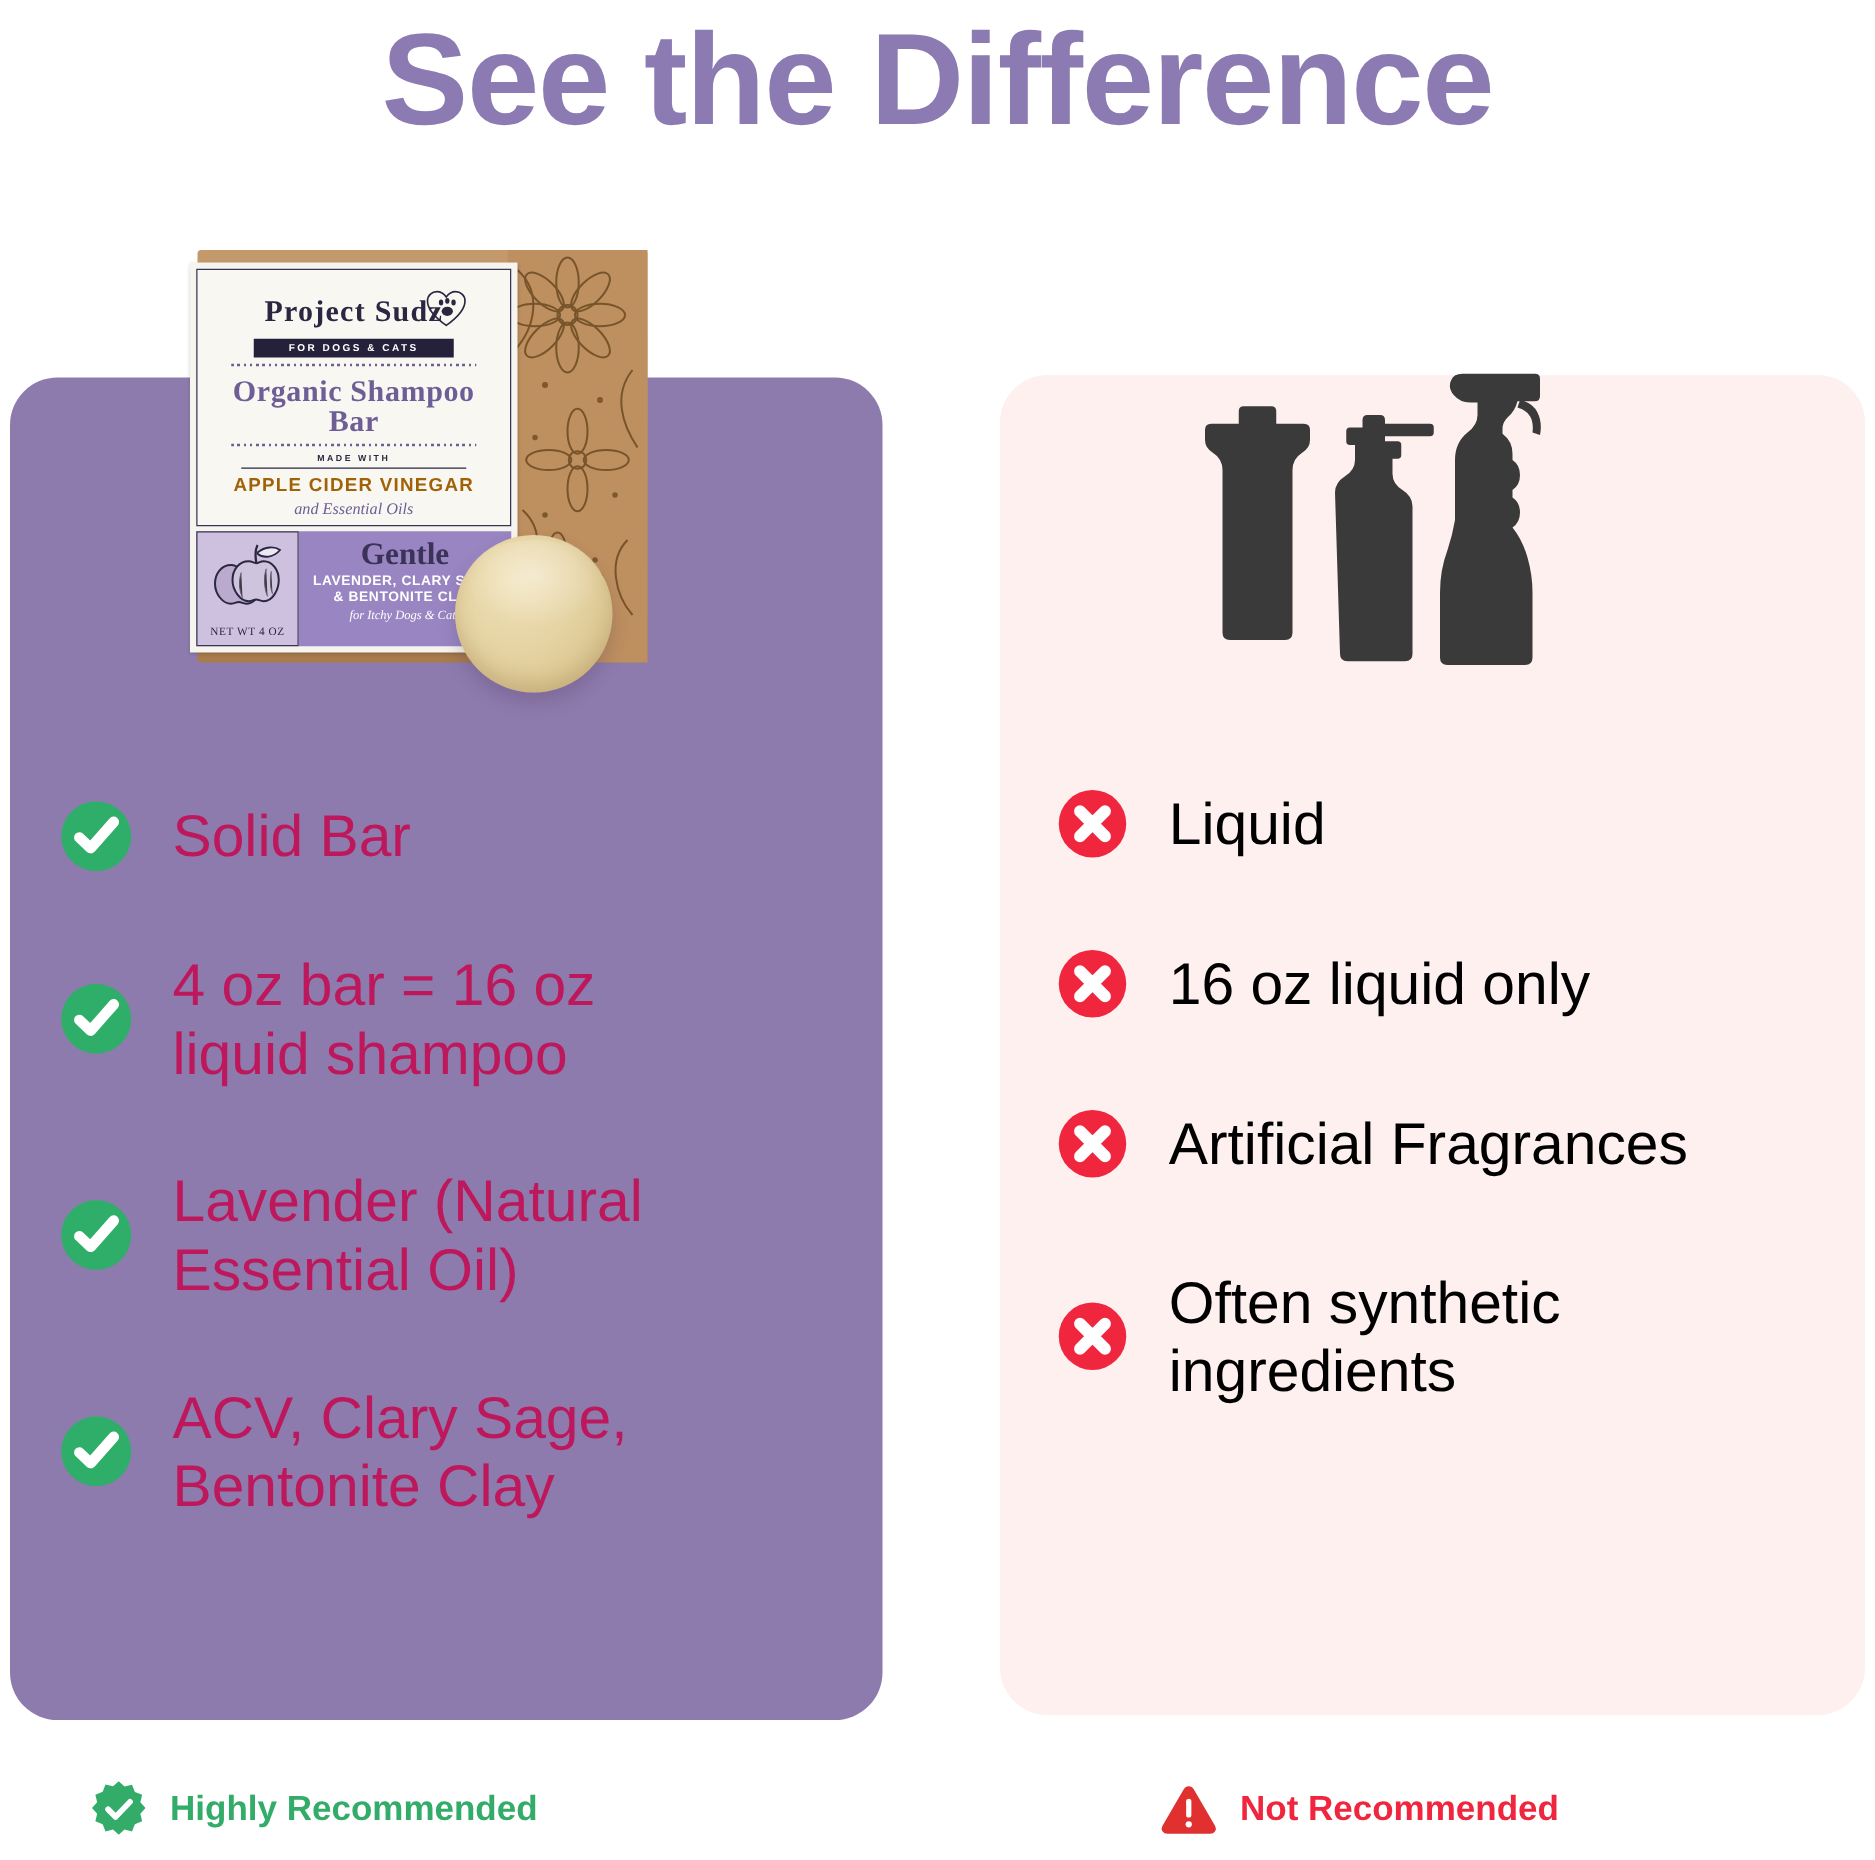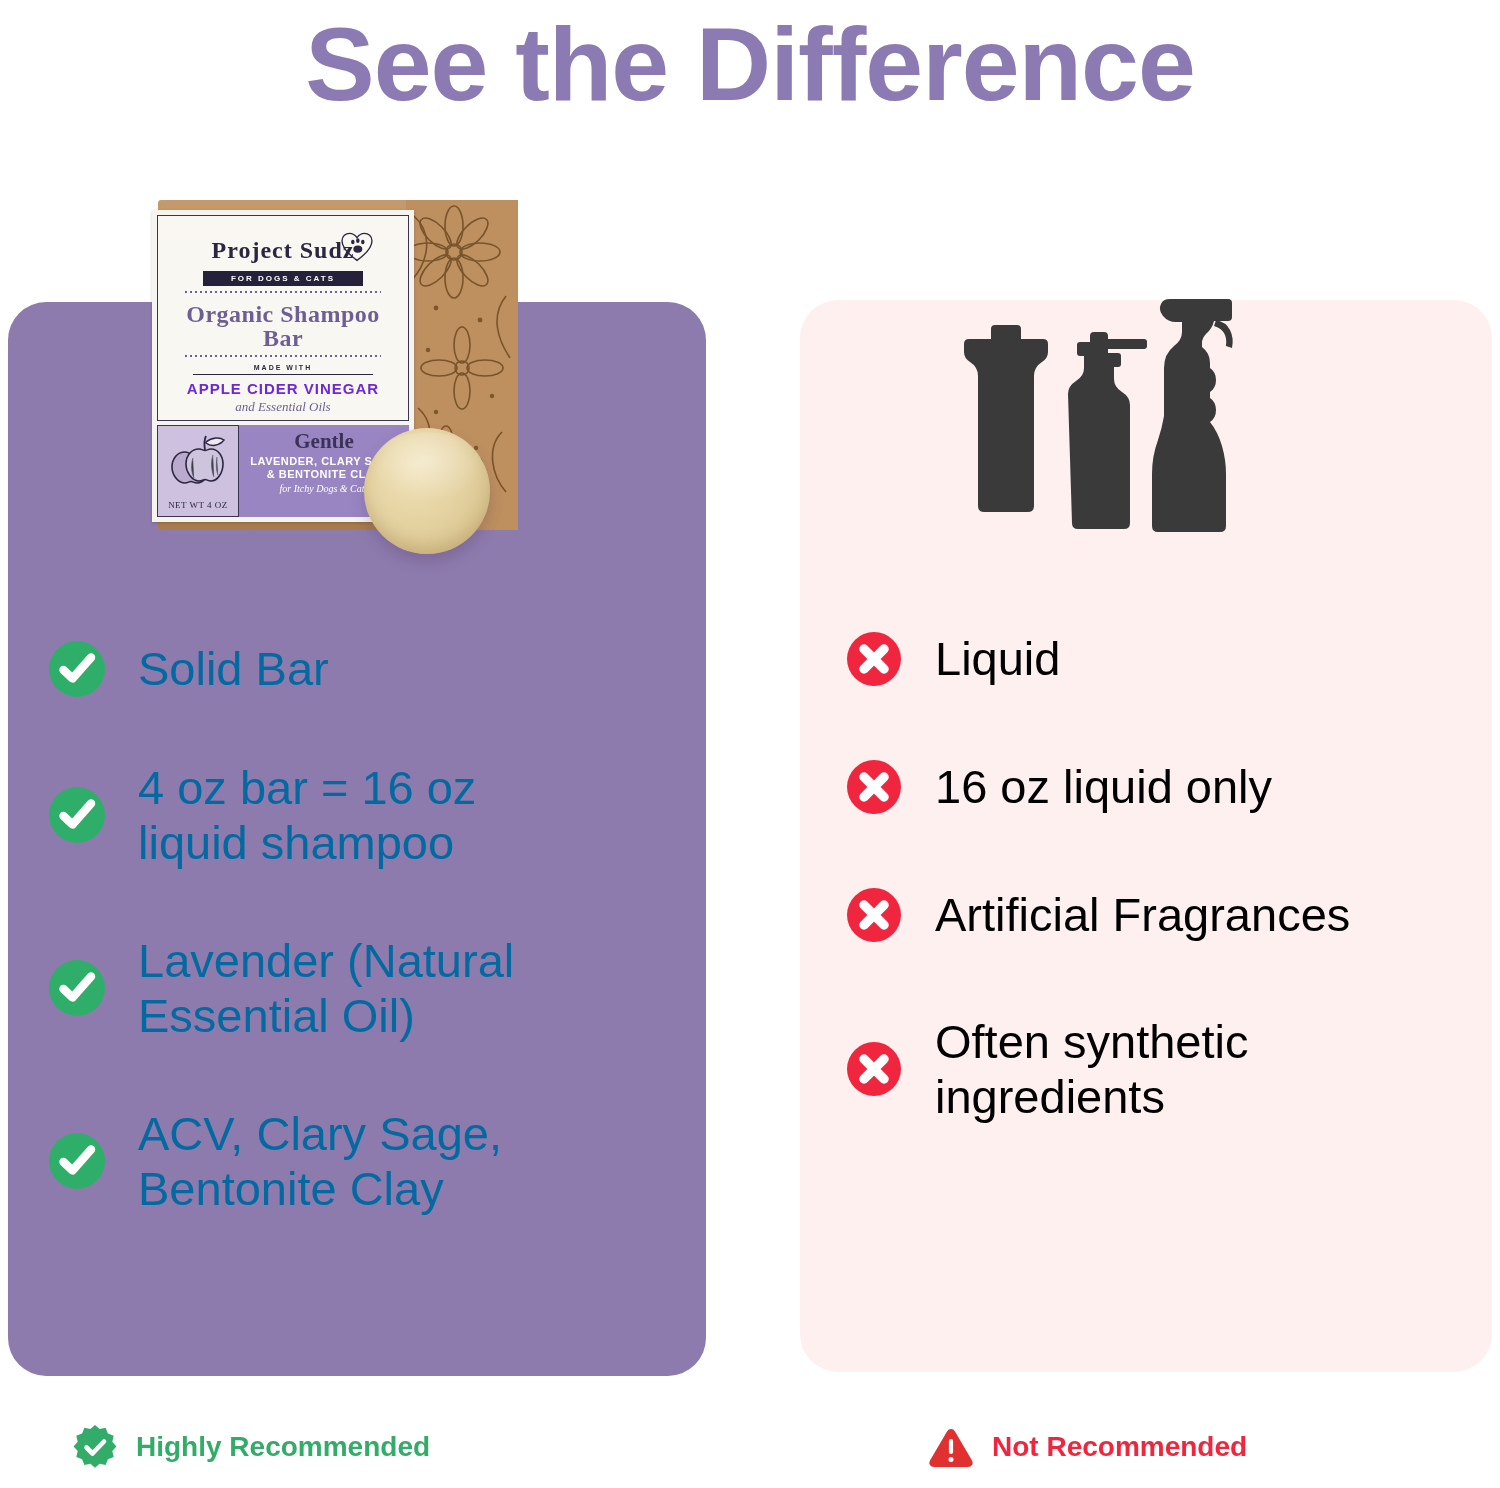--- a/index.html
+++ b/index.html
@@ -78,21 +78,21 @@
     align-items: center;
     gap: 32px;
   }
 
   .feature-text {
     font-size: 47px;
     line-height: 1.18;
     font-weight: 400;
     white-space: pre-line;
   }
-  .list-good .feature-text { color: #0369a1; }
+  .list-good .feature-text { color: #be185d; }
   .list-bad  .feature-text { color: #000000; }
 
   
   .badge {
     position: relative;
     flex: 0 0 auto;
     width: 58px;
     height: 58px;
     border-radius: 50%;
   }
@@ -214,21 +214,21 @@
   .made-rule {
     margin: 3px auto;
     width: 180px;
     height: 1px;
     background: #2C2740;
   }
   .acv-line {
     font-size: 15px;
     font-weight: 700;
     letter-spacing: 1px;
-    color: #6d28d9;
+    color: #a16207;
     margin-top: 5px;
   }
   .eo-line {
     font-family: "Liberation Serif", serif;
     font-style: italic;
     font-size: 13px;
     color: #6E5E96;
     margin-top: 2px;
   }
 
@@ -265,21 +265,21 @@
     flex: 1;
     background: #9985C2;
     color: #ffffff;
     text-align: center;
     padding-top: 6px;
     position: relative;
     overflow: hidden;
   }
   .variant-title {
     font-family: "Liberation Serif", serif;
-    font-size: 21px;
+    font-size: 25px;
     font-weight: 700;
     color: #3B3258;
     line-height: 1;
   }
   .variant-sub {
     font-size: 11px;
     font-weight: 700;
     letter-spacing: .5px;
     line-height: 1.18;
     margin-top: 3px;

